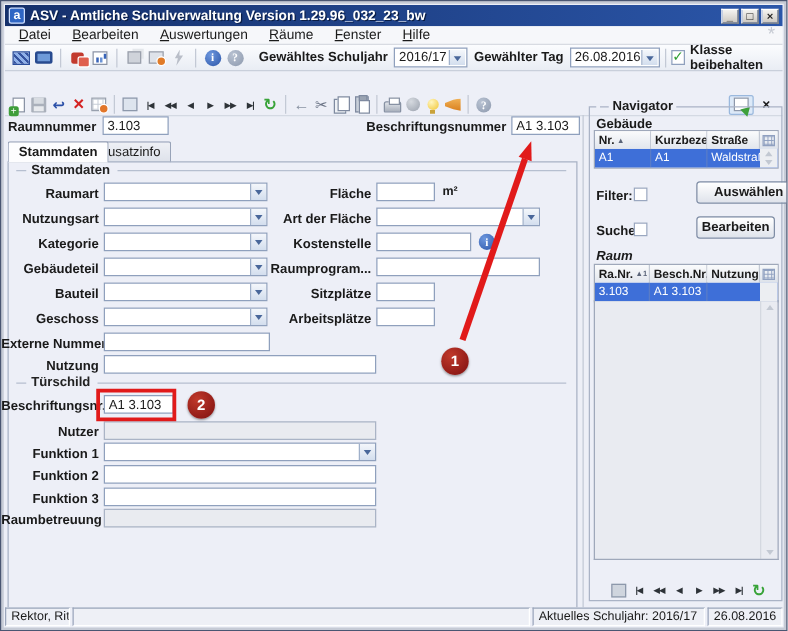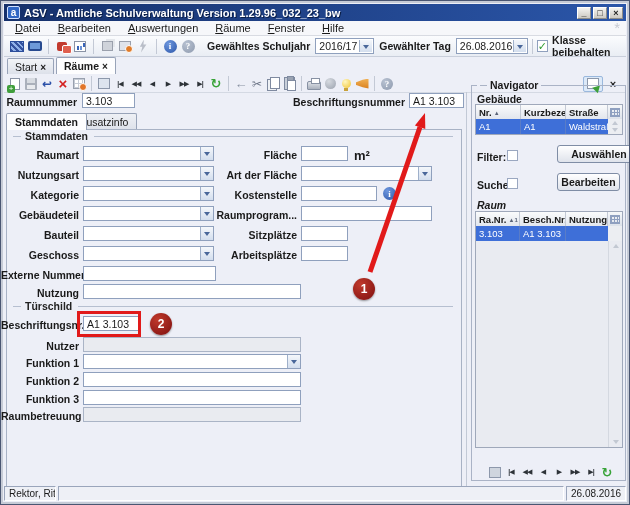--- a/index.html
+++ b/index.html
@@ -104,21 +104,21 @@
     padding:1px 3px 0 3px;white-space:nowrap;overflow:hidden;}
   .tf.dis{background:#e9ebf0;border-color:#aab4c6;}
   .tf .cb{top:0;bottom:0;right:0;}
   .grp{position:absolute;display:flex;align-items:center;font-weight:bold;font-size:10.5px;color:#222;}
   .grp .dash{width:8px;height:1px;background:#b6bfd0;margin-right:4px;}
   .grp .line{flex:1;height:1px;background:#b6bfd0;margin-left:6px;}
   .contentbox{border:1px solid #a8b2c5;}
   .subtab{position:absolute;height:17px;padding:2px 8px 0 8px;font-size:10.5px;border:1px solid #98a3b8;
     border-bottom:none;background:linear-gradient(#eef0f5,#dde1ea);border-radius:2px 2px 0 0;}
   .subtab.active{background:#fdfdfe;font-weight:bold;z-index:2;}
-  .unit{position:absolute;font-size:13px;font-weight:bold;}
+  .unit{position:absolute;font-size:10px;font-weight:bold;}
 
   
   .fieldset{border:1px solid #aab3c6;}
   .flegend{position:absolute;background:#edeff7;padding:0 3px;font-weight:bold;font-size:10.5px;display:flex;align-items:center;}
   .flegend .dash{width:7px;height:1px;background:#aab3c6;margin-right:3px;}
   .ntitle{position:absolute;font-weight:bold;font-size:10.5px;}
   .ntable{position:absolute;border:1px solid #9fa8ba;background:#fff;font-size:9.5px;}
   .nhead{display:flex;height:14px;}
   .th{background:linear-gradient(#fafbfc,#e2e6ed);border-right:1px solid #c3c9d4;padding:1px 2px 0 3px;
     font-weight:bold;white-space:nowrap;overflow:hidden;display:flex;align-items:center;}
@@ -217,28 +217,20 @@
     <span class="combo" style="width:72px;">
       <span>26.08.2016</span>
       <span class="cb"></span>
     </span>
     <span style="flex:1;"></span>
     <span class="tsep"></span>
     <span class="checkbox">✓</span>
     <span style="font-size:10.5px;font-weight:bold;">Klasse beibehalten</span>
   </div>
 
-  <div class="abs tabstrip">
-    <span class="tab">
-      <span>Start</span><span class="x">×</span>
-    </span>
-    <span class="tab active">
-      <span>Räume</span><span class="x">×</span>
-    </span>
-  </div>
 
   <div class="abs recordbar">
     <span class="rb-ic">
         <span class="ic-new"></span>
       </span>
     <span class="rb-ic">
         <span class="ic-save"></span>
       </span>
     <span class="rb-ic">
         <span class="g" style="color:#2b50a8;font-weight:bold;font-size:12px;">↩</span>
@@ -482,20 +474,21 @@
         <span class="navg">▶|</span>
       </span>
     <span class="rb-ic">
         <span class="g" style="color:#38a338;font-weight:bold;font-size:13px;">↻</span>
       </span>
   </div>
 
   <div class="abs statusbar">
     <span class="scell" style="width:52px;">Rektor, Rita</span>
     <span class="scell" style="flex:1;"><span class="blob"></span></span>
+    <span class="scell" style="width:138px;">Aktuelles Schuljahr: 2016/17</span>
     <span class="scell" style="width:60px;margin-right:0;">26.08.2016</span>
   </div>
 
   <svg class="arrow-svg" width="630" height="505" viewBox="0 0 630 505">
     <line x1="369" y1="271" x2="419" y2="126" stroke="#e11a1a" stroke-width="5"></line>
     <polygon points="424,112 424.3,128 413.9,124.4" fill="#e11a1a"></polygon>
   </svg>
   <div class="redrect" style="left:76px;top:310px;width:64px;height:26px;"></div>
   <div class="badge" style="left:352px;top:277px;">1</div>
   <div class="badge" style="left:149px;top:312px;">2</div>

